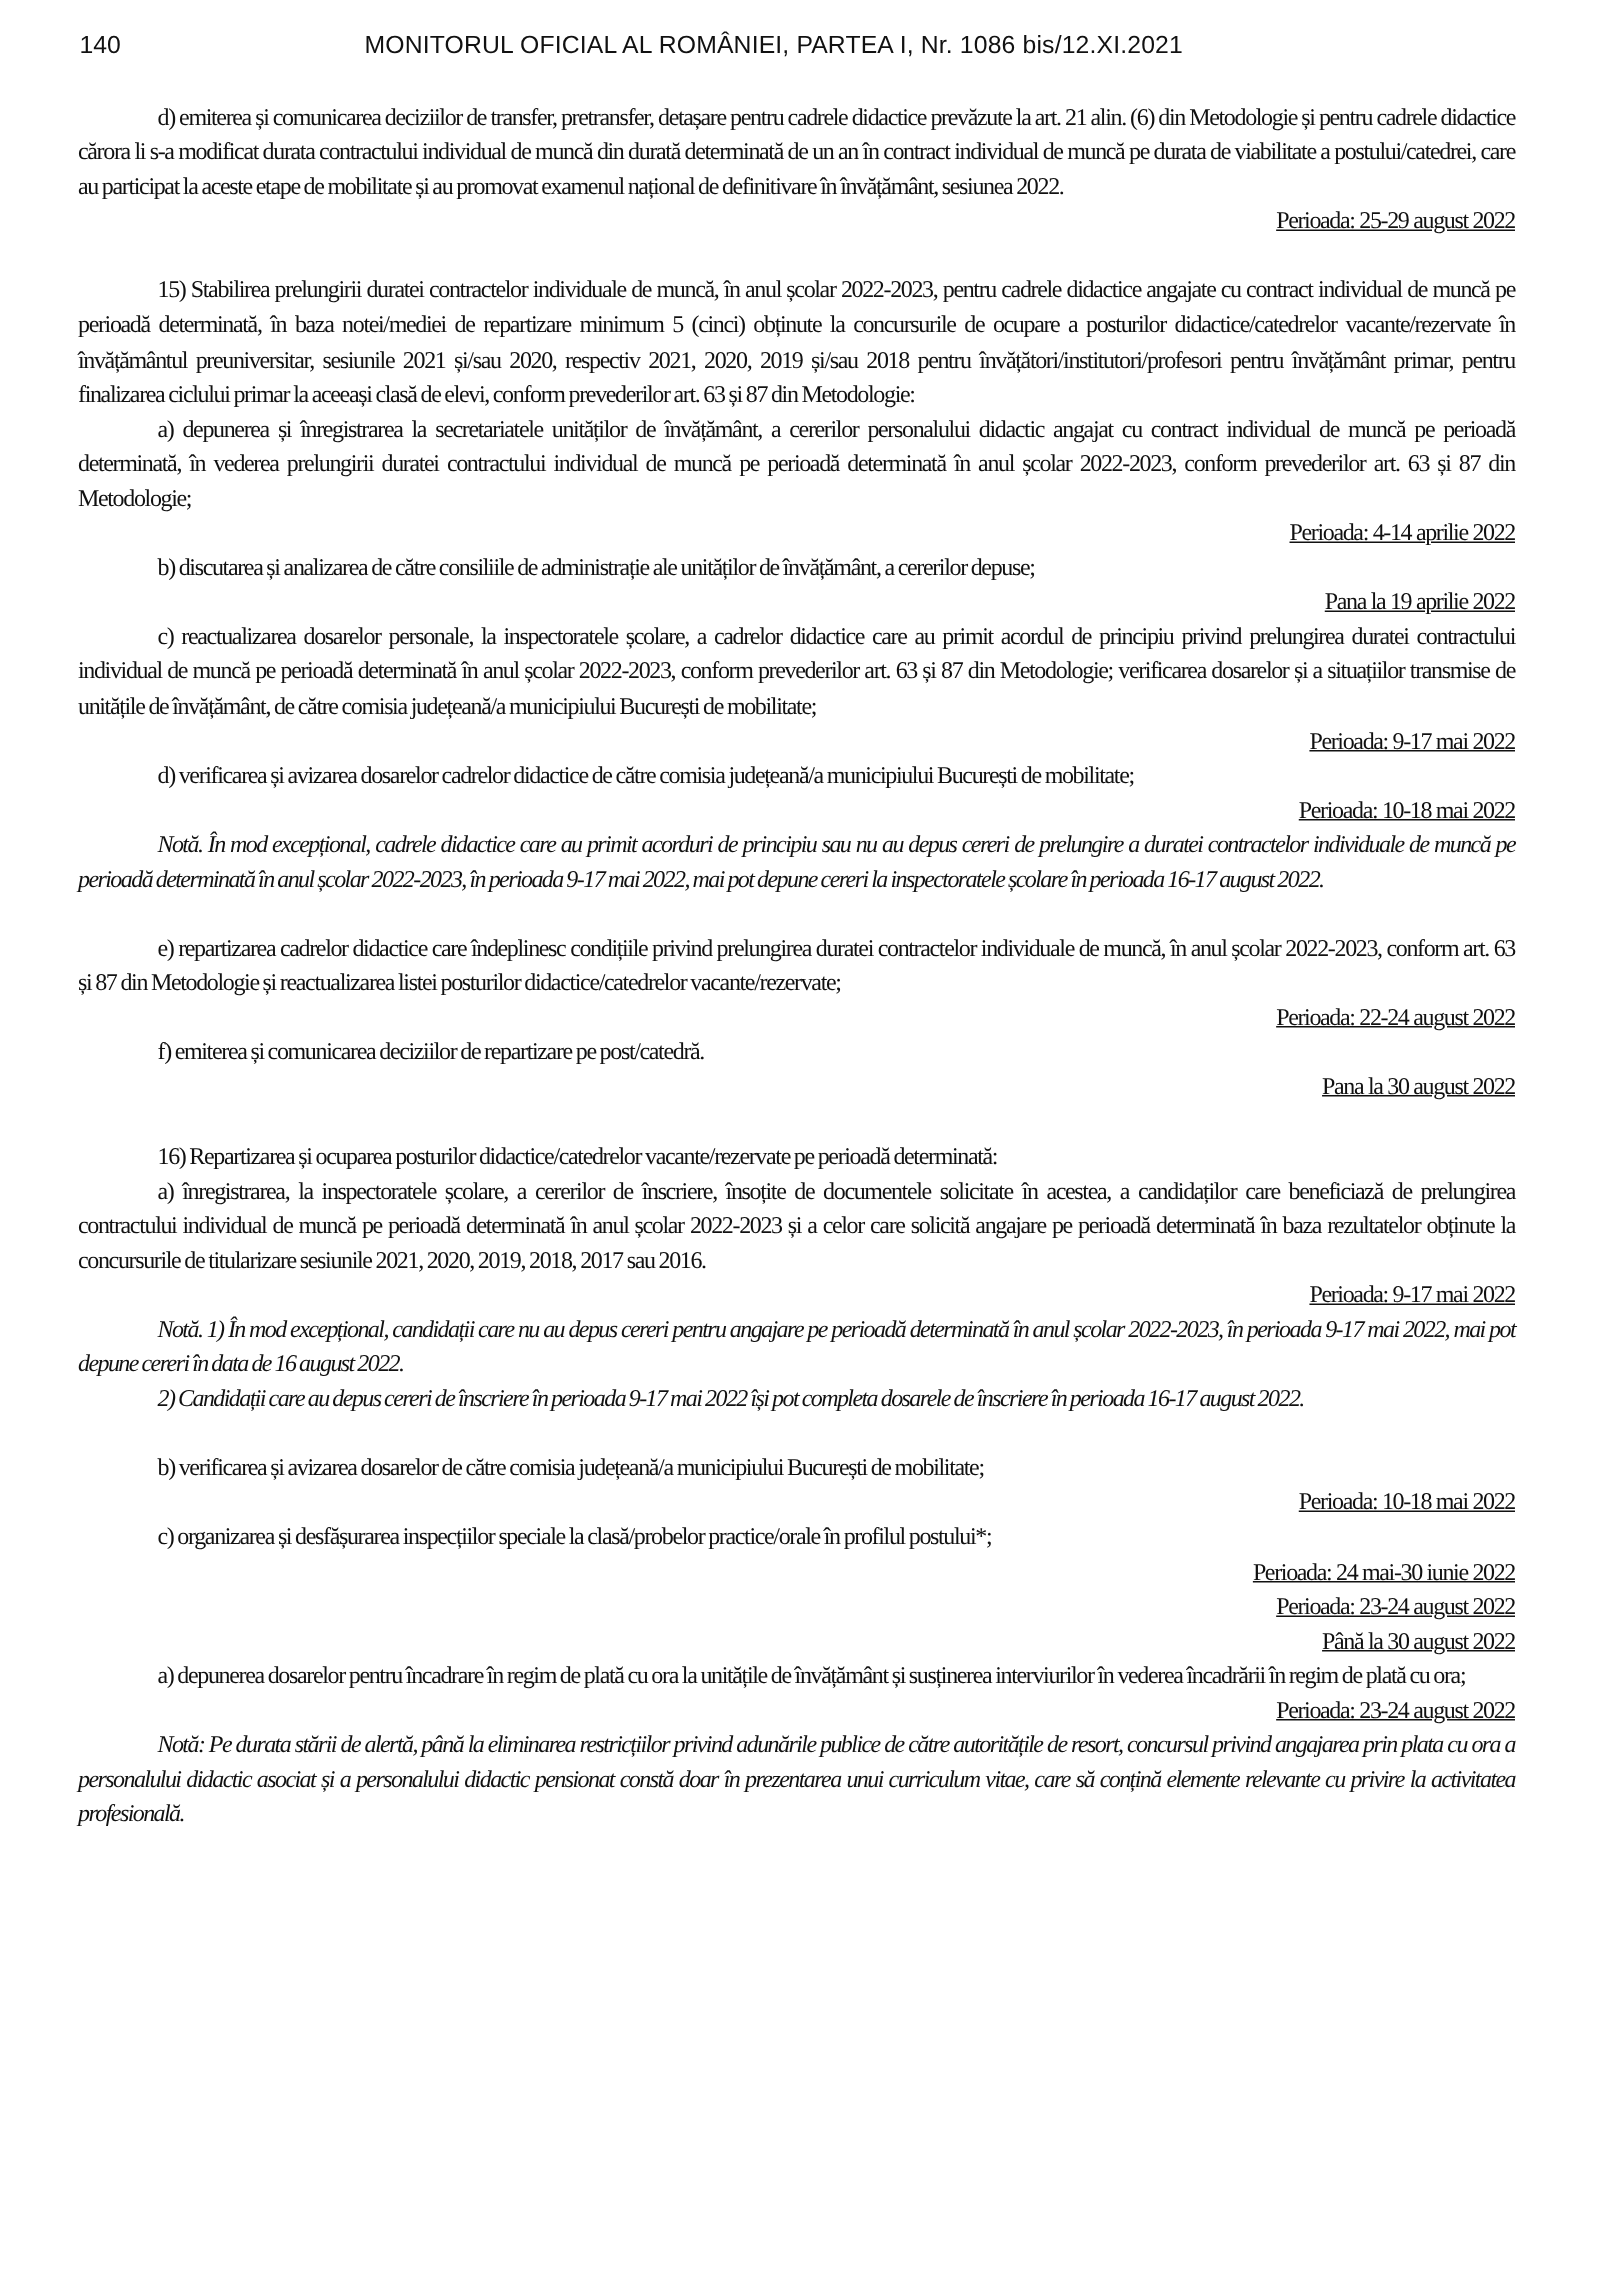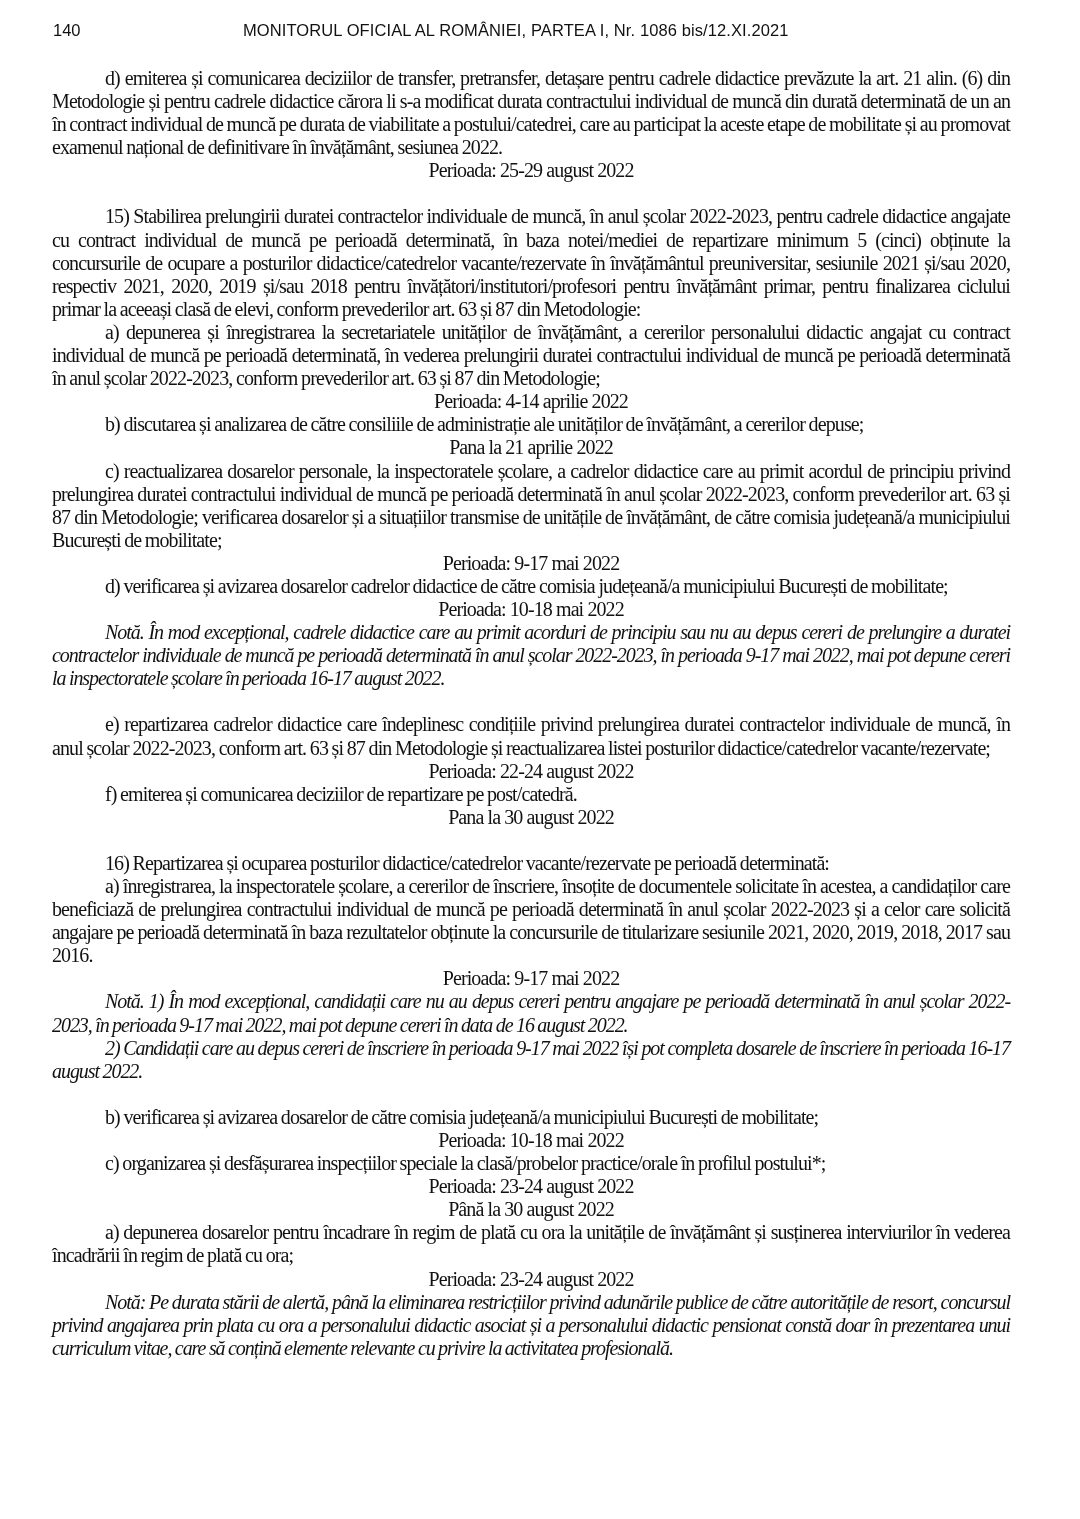--- a/index.html
+++ b/index.html
@@ -3,62 +3,63 @@
 <meta charset="utf-8">
 <style>
   html, body { margin: 0; padding: 0; background: #ffffff; }
   body { width: 1080px; height: 1519px; position: relative; overflow: hidden; color: #111; }
   .page { position: absolute; left: 0; top: 0; width: 1080px; height: 1519px; }
   .header { position: absolute; top: 21px; left: 53px; right: 70px; height: 24px;
     font-family: "Liberation Sans", sans-serif; font-size: 16.5px; }
   .header .pno { position: absolute; left: 0; top: 0; }
   .header .title { position: absolute; left: 190px; top: 0; letter-spacing: 0.1px; text-align: right; }
   .body { position: absolute; left: 52px; top: 67px; width: 958px;
-    font-family: "Liberation Serif", serif; font-size: 20px; line-height: 23.1px; }
+    font-family: "Liberation Serif", serif; font-size: 16px; line-height: 23.1px; }
   .p { margin: 0; text-align: justify; text-indent: 53px; letter-spacing: -0.9px; word-spacing: -0.5px; }
-  .period { margin: 0; text-align: center; letter-spacing: -0.9px; }
+  .period { margin: 0; text-align: right; letter-spacing: -0.9px; text-decoration: underline; }
   .note { margin: 0; text-align: justify; text-indent: 53px; font-style: italic; letter-spacing: -1.05px; word-spacing: -0.5px; }
   .gap { height: 23px; }
 </style>
 </head>
 <body>
 
 <div class="page">
   <div class="header">
     <span class="pno">140</span>
     <span class="title">MONITORUL OFICIAL AL ROMÂNIEI, PARTEA I, Nr. 1086 bis/12.XI.2021</span>
   </div>
   <div class="body" id="doc-body">
       <p class="p">d)  emiterea și comunicarea deciziilor de transfer, pretransfer, detașare pentru cadrele didactice prevăzute la art. 21 alin. (6) din Metodologie și pentru cadrele didactice cărora li s-a modificat durata contractului individual de muncă din durată determinată de un an în contract individual de muncă pe durata de viabilitate a postului/catedrei, care au participat la aceste etape de mobilitate și au promovat examenul național de definitivare în învățământ, sesiunea 2022.</p>
       <p class="period">Perioada: 25-29 august 2022</p>
       <div class="gap"></div>
       <p class="p">15)   Stabilirea prelungirii duratei contractelor individuale de muncă, în anul școlar 2022-2023, pentru cadrele didactice angajate cu contract individual de muncă pe perioadă determinată, în baza notei/mediei de repartizare minimum 5 (cinci) obținute la concursurile de ocupare a posturilor didactice/catedrelor vacante/rezervate în învățământul preuniversitar, sesiunile 2021 și/sau 2020, respectiv 2021, 2020, 2019 și/sau 2018 pentru  învățători/institutori/profesori pentru învățământ primar, pentru finalizarea ciclului primar la aceeași clasă de elevi, conform prevederilor art. 63 și 87 din Metodologie:</p>
       <p class="p">a)  depunerea și înregistrarea la secretariatele unităților de învățământ, a cererilor personalului didactic angajat cu contract individual de muncă pe perioadă determinată, în vederea prelungirii duratei contractului individual de muncă pe perioadă determinată în anul școlar 2022-2023, conform prevederilor art. 63 și 87 din Metodologie;</p>
       <p class="period">Perioada: 4-14 aprilie 2022</p>
       <p class="p">b)  discutarea și analizarea de către consiliile de administrație ale unităților de învățământ, a cererilor depuse;</p>
-      <p class="period">Pana la 21 aprilie 2022</p>
+      <p class="period">Pana la 19 aprilie 2022</p>
       <p class="p">c)  reactualizarea dosarelor personale, la inspectoratele școlare, a cadrelor didactice care au primit acordul de principiu privind prelungirea duratei contractului individual de muncă pe perioadă determinată în anul școlar 2022-2023, conform prevederilor art. 63 și 87 din Metodologie; verificarea dosarelor și a situațiilor transmise de unitățile de învățământ, de către comisia județeană/a municipiului București de mobilitate;</p>
       <p class="period">Perioada: 9-17 mai 2022</p>
       <p class="p">d)  verificarea și avizarea dosarelor cadrelor didactice de către comisia județeană/a municipiului București de mobilitate;</p>
       <p class="period">Perioada: 10-18 mai 2022</p>
       <p class="note">Notă. În mod excepțional, cadrele didactice care au primit acorduri de principiu sau nu au depus cereri de prelungire a duratei contractelor individuale de muncă pe perioadă determinată în anul școlar 2022-2023, în perioada 9-17 mai 2022, mai pot depune cereri la inspectoratele școlare în perioada 16-17 august 2022.</p>
       <div class="gap"></div>
       <p class="p">e)  repartizarea cadrelor didactice care îndeplinesc condițiile privind prelungirea duratei contractelor individuale de muncă, în anul școlar 2022-2023, conform art. 63 și 87 din Metodologie și reactualizarea listei posturilor didactice/catedrelor vacante/rezervate;</p>
       <p class="period">Perioada: 22-24 august 2022</p>
       <p class="p">f)   emiterea și comunicarea deciziilor de repartizare pe post/catedră.</p>
       <p class="period">Pana la 30 august 2022</p>
       <div class="gap"></div>
       <p class="p">16)   Repartizarea și ocuparea posturilor didactice/catedrelor vacante/rezervate pe perioadă determinată:</p>
       <p class="p">a)  înregistrarea, la inspectoratele școlare, a cererilor de înscriere, însoțite de documentele solicitate în acestea, a candidaților care beneficiază de prelungirea contractului individual de muncă pe perioadă determinată în anul școlar 2022-2023 și a celor care solicită angajare pe perioadă determinată în baza rezultatelor obținute la concursurile de titularizare sesiunile 2021, 2020, 2019, 2018, 2017 sau 2016.</p>
       <p class="period">Perioada: 9-17 mai 2022</p>
       <p class="note">Notă. 1) În mod excepțional, candidații care nu au depus cereri pentru angajare pe perioadă determinată în anul școlar 2022-2023, în perioada 9-17 mai 2022, mai pot depune cereri în data de 16 august 2022.</p>
       <p class="note">2) Candidații care au depus cereri de înscriere în perioada 9-17 mai 2022 își pot completa dosarele de înscriere în perioada 16-17 august 2022.</p>
       <div class="gap"></div>
       <p class="p">b)  verificarea și avizarea dosarelor de către comisia județeană/a municipiului București de mobilitate;</p>
       <p class="period">Perioada: 10-18 mai 2022</p>
       <p class="p">c)  organizarea și desfășurarea inspecțiilor speciale la clasă/probelor practice/orale în profilul postului*;</p>
+      <p class="period">Perioada: 24 mai-30 iunie 2022</p>
       <p class="period">Perioada: 23-24 august 2022</p>
       <p class="period">Până la 30 august 2022</p>
       <p class="p">a)  depunerea dosarelor pentru încadrare în regim de plată cu ora la unitățile de învățământ și susținerea interviurilor în vederea încadrării în regim de plată cu ora;</p>
       <p class="period">Perioada: 23-24 august 2022</p>
       <p class="note">Notă: Pe durata stării de alertă, până la eliminarea restricțiilor privind adunările publice de către autoritățile de resort, concursul privind angajarea prin plata cu ora a personalului didactic asociat și a personalului didactic pensionat constă doar în prezentarea unui curriculum vitae, care să conțină elemente relevante cu privire la activitatea profesională.</p>
     </div>
 </div>
 
 </body></html>

